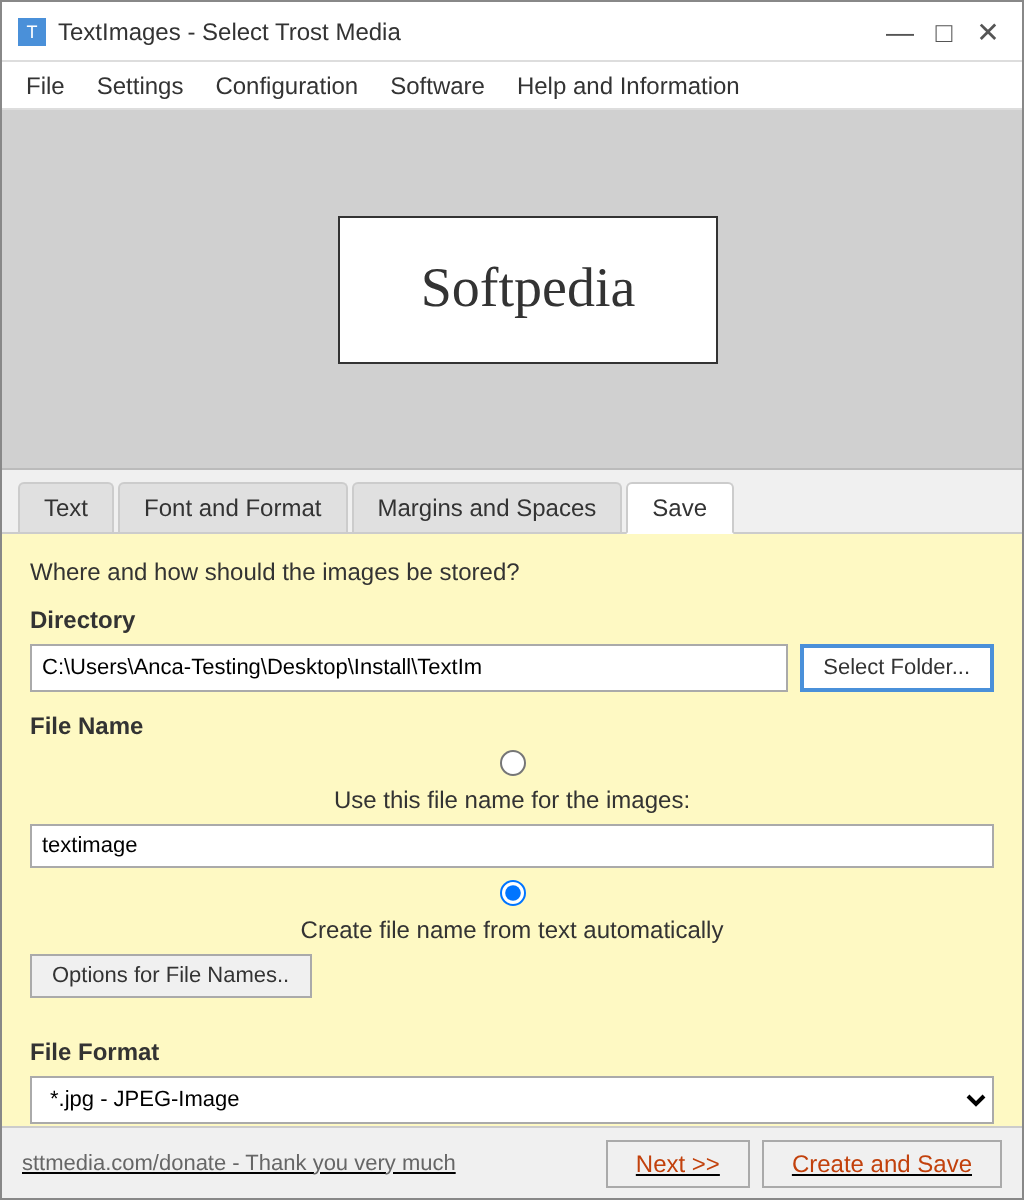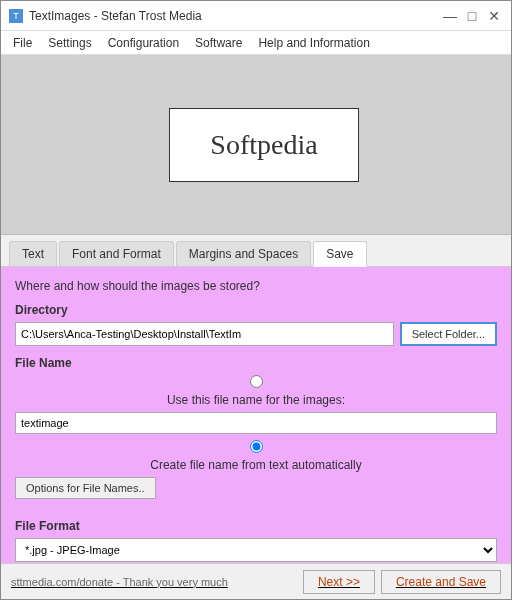--- a/index.html
+++ b/index.html
@@ -115,21 +115,21 @@
     .tab.active {
       background: #fff;
       border-color: #ccc;
       border-bottom: 1px solid #fff;
       margin-bottom: -1px;
       z-index: 1;
     }
 
     
     .main-content {
-      background: #f0abfc;
+      background: #fef9c3;
       padding: 12px 14px;
       flex: 1;
     }
     .section-title {
       font-size: 12px;
       color: #333;
       margin-bottom: 10px;
     }
     .field-label {
       font-weight: bold;
@@ -249,21 +249,21 @@
     }
   </style>
 </head>
 <body>
 
 <div class="app-window">
 
   <div class="title-bar">
     <div class="title-bar-left">
       <div class="title-icon">T</div>
-      <span>TextImages - Stefan Trost Media</span>
+      <span>TextImages - Select Trost Media</span>
     </div>
     <div class="title-controls">
       <button class="title-control-btn">—</button>
       <button class="title-control-btn">□</button>
       <button class="title-control-btn close">✕</button>
     </div>
   </div>
 
   <div class="menu-bar">
     <div class="menu-item">File</div>

